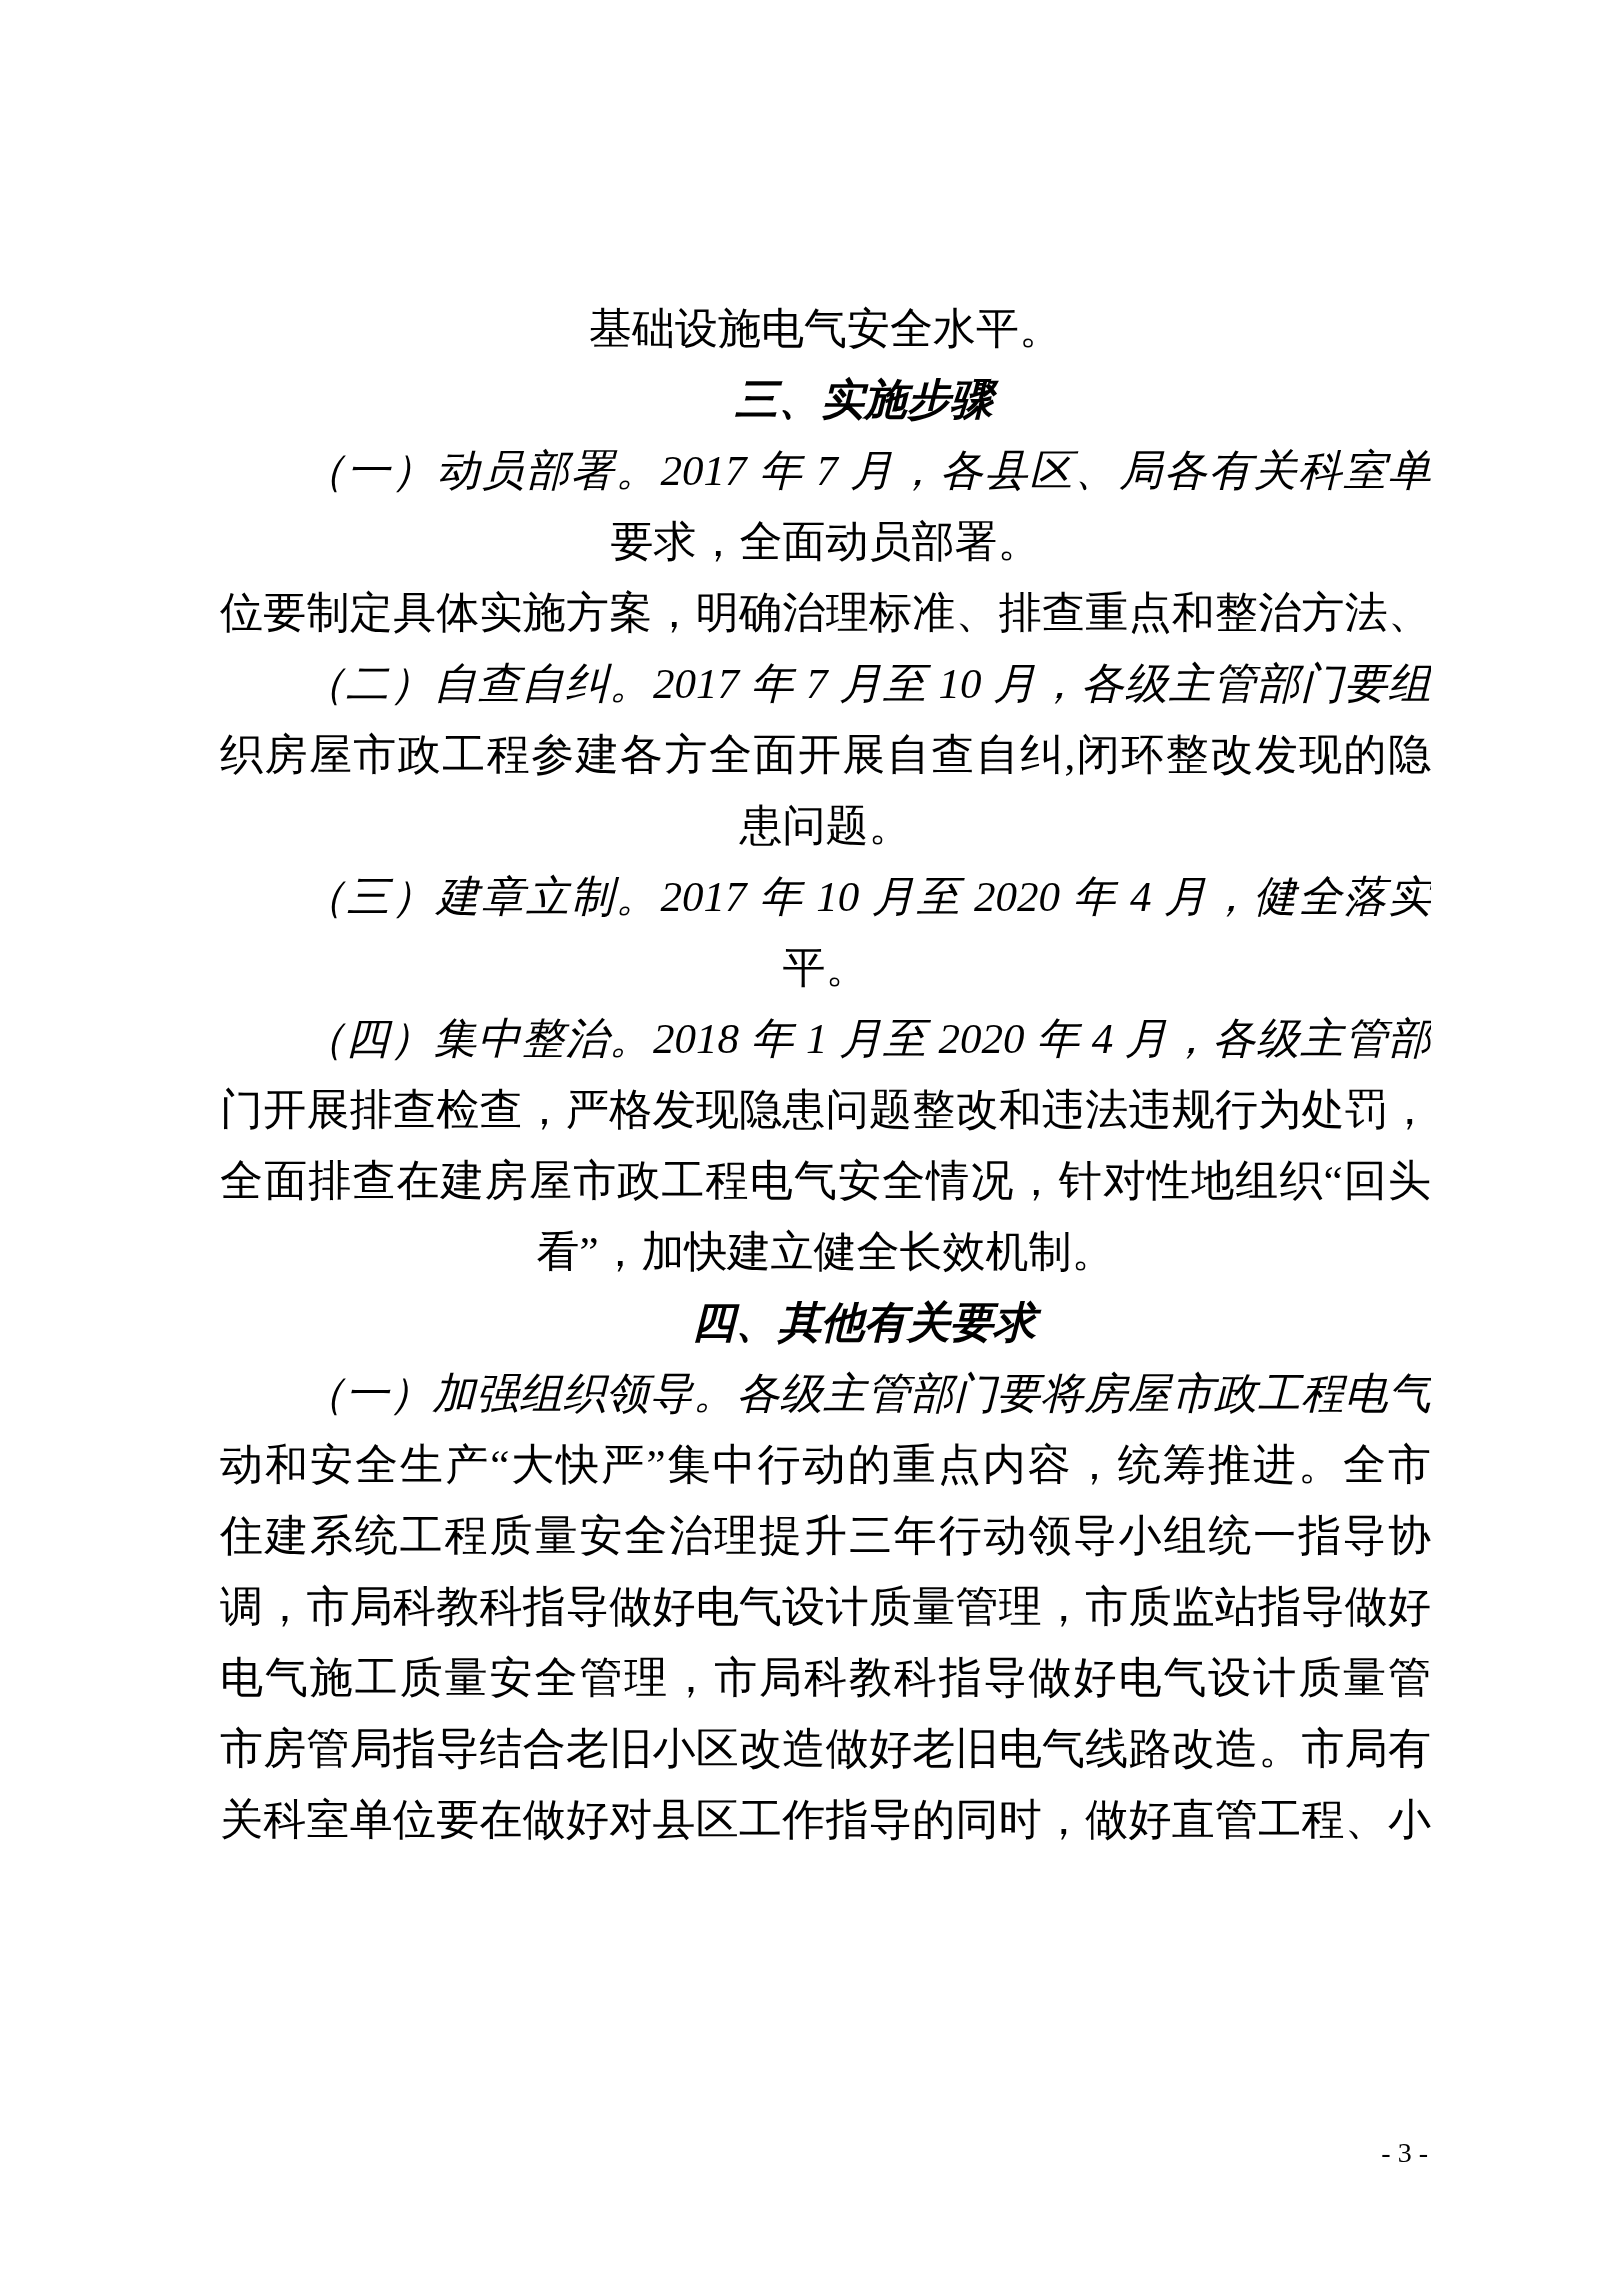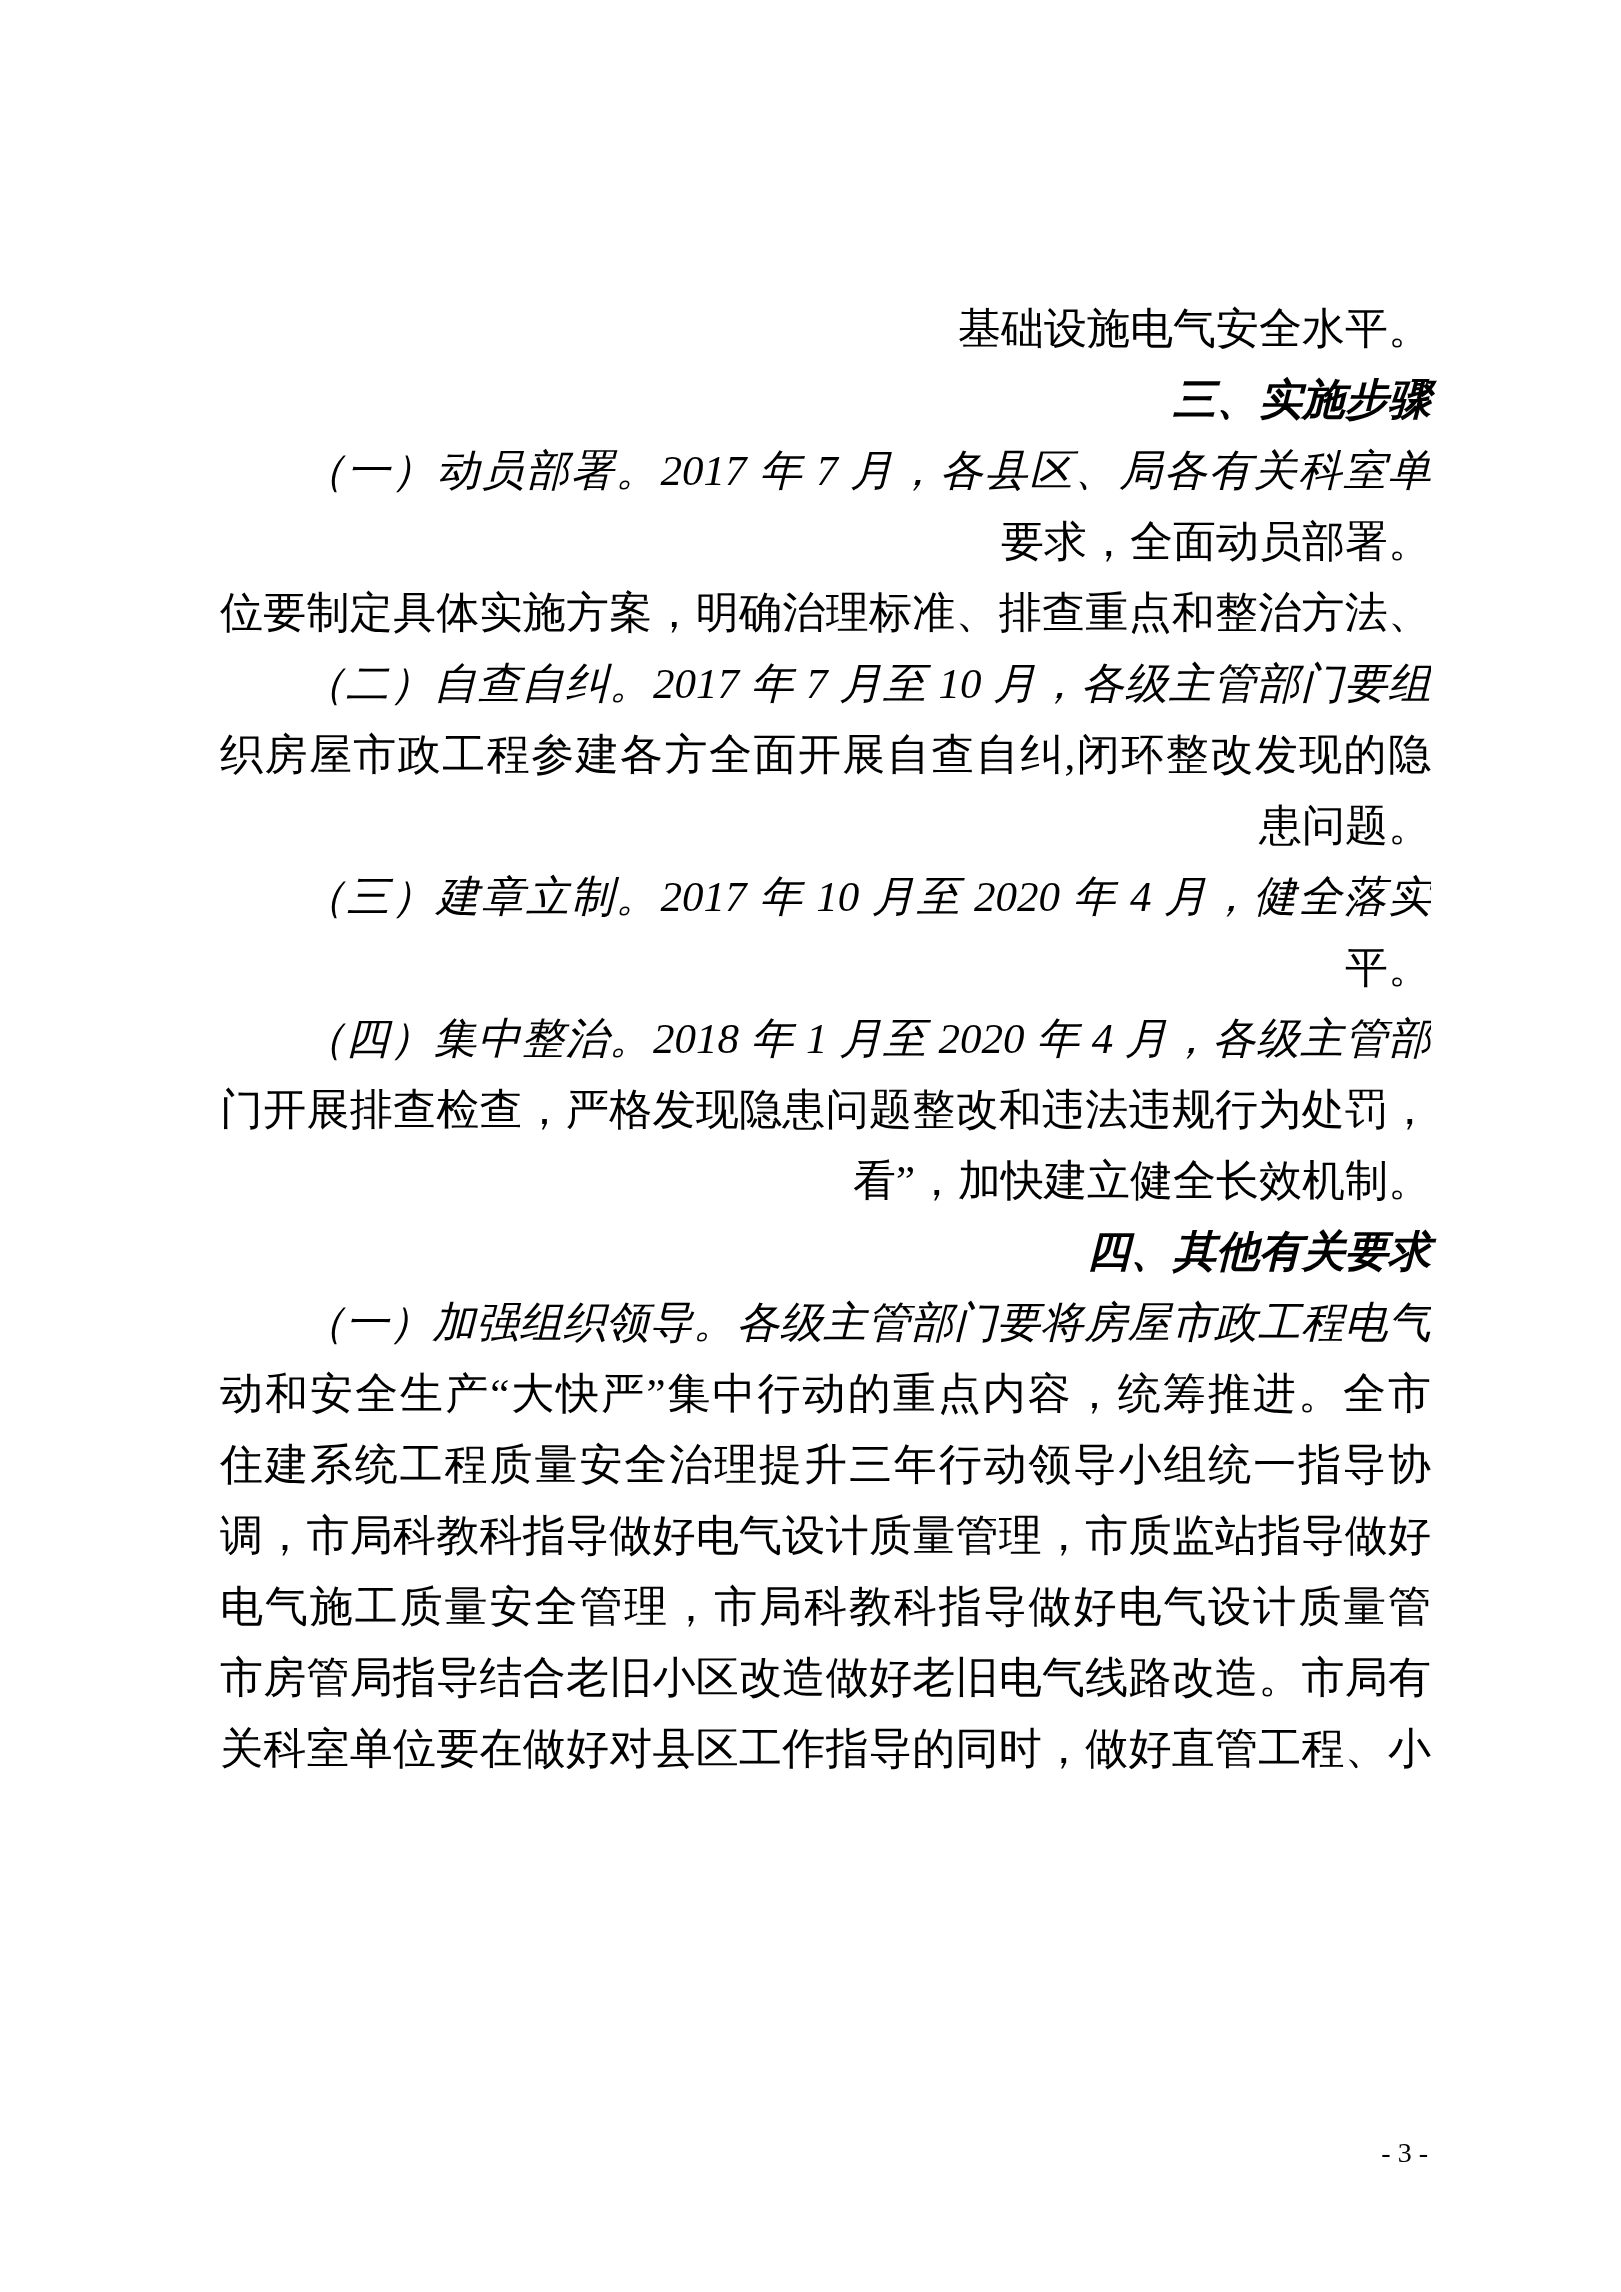--- a/index.html
+++ b/index.html
@@ -24,21 +24,21 @@
     top: 293px;
     width: 1211px;
     font-family: "Liberation Serif", "DejaVu Serif", serif;
     font-size: 43px;
     line-height: 71px;
     color: #000000;
     letter-spacing: 0;
   }
   .line {
     white-space: nowrap;
-    text-align: right;
+    text-align: center;
   }
   .line.stretch {
     white-space: normal;
     text-align: justify;
     text-align-last: justify;
     overflow: hidden;
     height: 71px;
   }
   .line.indent {
     text-indent: 82px;
@@ -70,20 +70,21 @@
       <div class="line indent stretch">（一）动员部署。2017 年 7 月，各县区、局各有关科室单</div>
       <div class="line">要求，全面动员部署。</div>
       <div class="line stretch">位要制定具体实施方案，明确治理标准、排查重点和整治方法、</div>
       <div class="line indent stretch">（二）自查自纠。2017 年 7 月至 10 月，各级主管部门要组</div>
       <div class="line stretch">织房屋市政工程参建各方全面开展自查自纠,闭环整改发现的隐</div>
       <div class="line">患问题。</div>
       <div class="line indent stretch">（三）建章立制。2017 年 10 月至 2020 年 4 月，健全落实</div>
       <div class="line">平。</div>
       <div class="line indent stretch">（四）集中整治。2018 年 1 月至 2020 年 4 月，各级主管部</div>
       <div class="line stretch">门开展排查检查，严格发现隐患问题整改和违法违规行为处罚，</div>
+      <div class="line stretch">全面排查在建房屋市政工程电气安全情况，针对性地组织“回头</div>
       <div class="line">看”，加快建立健全长效机制。</div>
       <div class="line heading indent">四、其他有关要求</div>
       <div class="line indent stretch">（一）加强组织领导。各级主管部门要将房屋市政工程电气</div>
       <div class="line stretch">动和安全生产“大快严”集中行动的重点内容，统筹推进。全市</div>
       <div class="line stretch">住建系统工程质量安全治理提升三年行动领导小组统一指导协</div>
       <div class="line stretch">调，市局科教科指导做好电气设计质量管理，市质监站指导做好</div>
       <div class="line stretch">电气施工质量安全管理，市局科教科指导做好电气设计质量管理，</div>
       <div class="line stretch">市房管局指导结合老旧小区改造做好老旧电气线路改造。市局有</div>
       <div class="line stretch">关科室单位要在做好对县区工作指导的同时，做好直管工程、小</div>
     </div>

